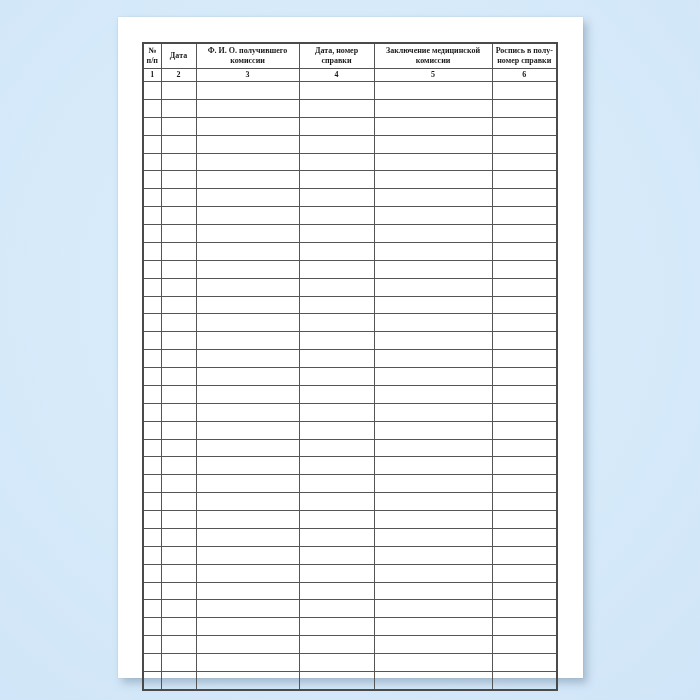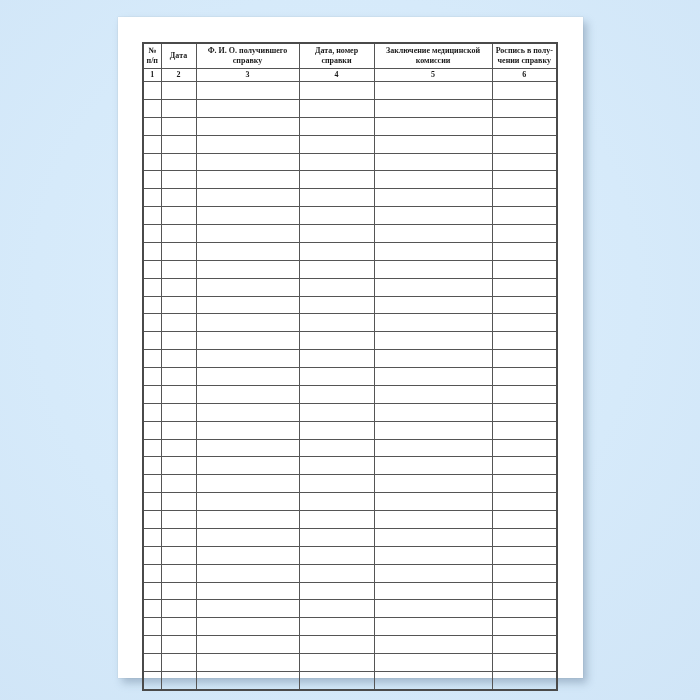--- a/index.html
+++ b/index.html
@@ -78,27 +78,27 @@
           <col style="width: 75px;">
           <col style="width: 118px;">
           <col style="width: 65px;">
         </colgroup>
       <thead>
         <tr id="header-row">
             <th class="hdr">№
 п/п</th>
             <th class="hdr">Дата</th>
             <th class="hdr">Ф. И. О. получившего
-справку</th>
+комиссии</th>
             <th class="hdr">Дата, номер
 справки</th>
             <th class="hdr">Заключение медицинской
 комиссии</th>
             <th class="hdr">Роспись в полу-
-чении справку</th>
+номер справки</th>
           </tr>
         <tr id="number-row">
             <td class="numcell">1</td>
             <td class="numcell">2</td>
             <td class="numcell">3</td>
             <td class="numcell">4</td>
             <td class="numcell">5</td>
             <td class="numcell">6</td>
           </tr>
       </thead>

